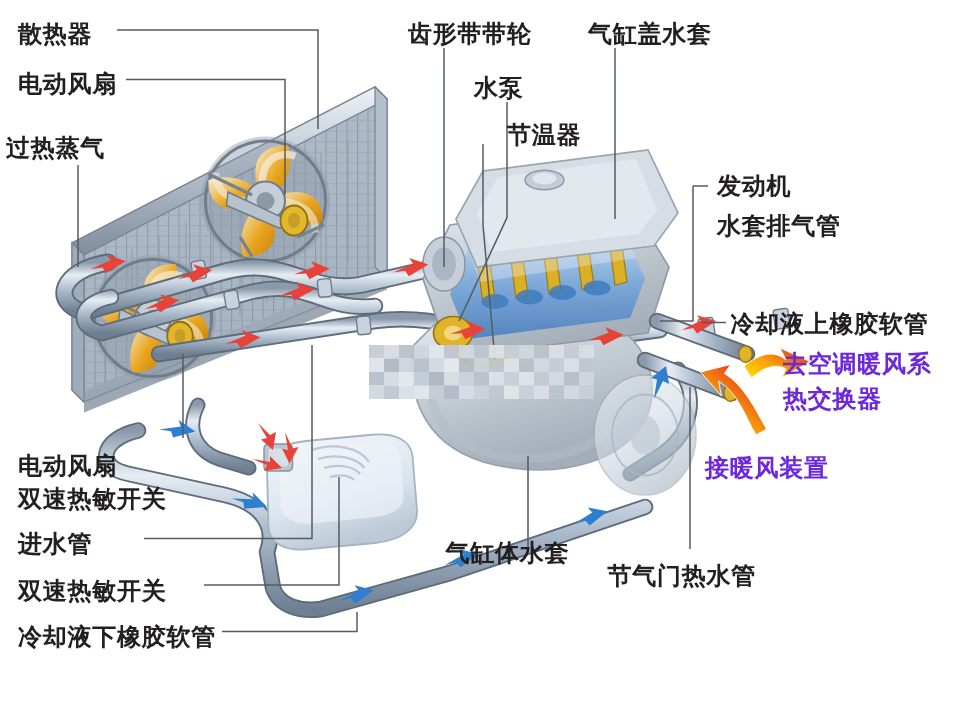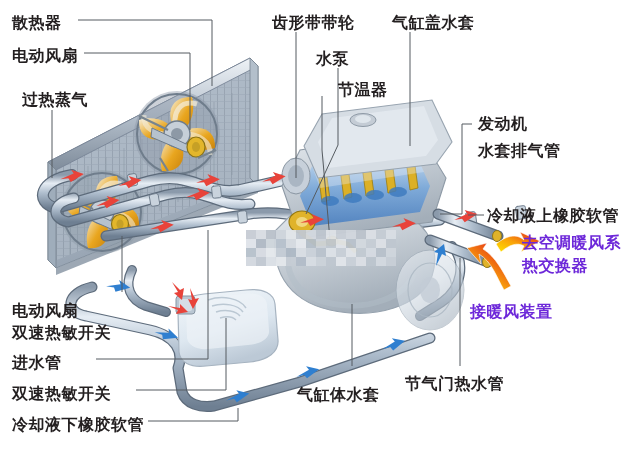--- a/index.html
+++ b/index.html
@@ -433,37 +433,37 @@
           <rect x="356" y="257" width="10" height="9" fill="#dce0e6"></rect>
         <rect x="366" y="257" width="10" height="9" fill="#bdc6cf"></rect>
           <rect x="376" y="257" width="10" height="9" fill="#d4dae1"></rect>
         <rect x="386" y="257" width="10" height="9" fill="#c8cfd7"></rect>
       </g>
     </g>
   </svg>
 
   <div class="lbl" style="left:12px;top:12px;">散热器</div>
   <div class="lbl" style="left:12px;top:45px;">电动风扇</div>
-  <div class="lbl" style="left:22px;top:89px;font-family:Liberation Serif, serif;">过热蒸气</div>
+  <div class="lbl" style="left:4px;top:89px;font-family:Liberation Serif, serif;">过热蒸气</div>
 
   <div class="lbl" style="left:272px;top:12px;">齿形带带轮</div>
   <div class="lbl" style="left:392px;top:12px;">气缸盖水套</div>
   <div class="lbl" style="left:316px;top:48px;">水泵</div>
   <div class="lbl" style="left:338px;top:79px;">节温器</div>
 
   <div class="lbl" style="left:478px;top:113px;">发动机</div>
   <div class="lbl" style="left:478px;top:140px;">水套排气管</div>
   <div class="lbl" style="left:487px;top:205px;text-align:right;">冷却液上橡胶软管</div>
 
   <div class="lbl red" style="left:522px;top:232px;">去空调暖风系</div>
   <div class="lbl red" style="left:522px;top:255px;">热交换器</div>
   <div class="lbl red" style="left:470px;top:301px;">接暖风装置</div>
 
   <div class="lbl" style="left:12px;top:300px;">电动风扇</div>
   <div class="lbl" style="left:12px;top:322px;">双速热敏开关</div>
   <div class="lbl" style="left:12px;top:352px;">进水管</div>
   <div class="lbl" style="left:12px;top:383px;">双速热敏开关</div>
   <div class="lbl" style="left:12px;top:414px;text-align:center;">冷却液下橡胶软管</div>
 
-  <div class="lbl" style="left:297px;top:384px;">气缸体水套</div>
+  <div class="lbl" style="left:297px;top:358px;">气缸体水套</div>
   <div class="lbl" style="left:405px;top:373px;">节气门热水管</div>
 
 </div>
 
 </body></html>

